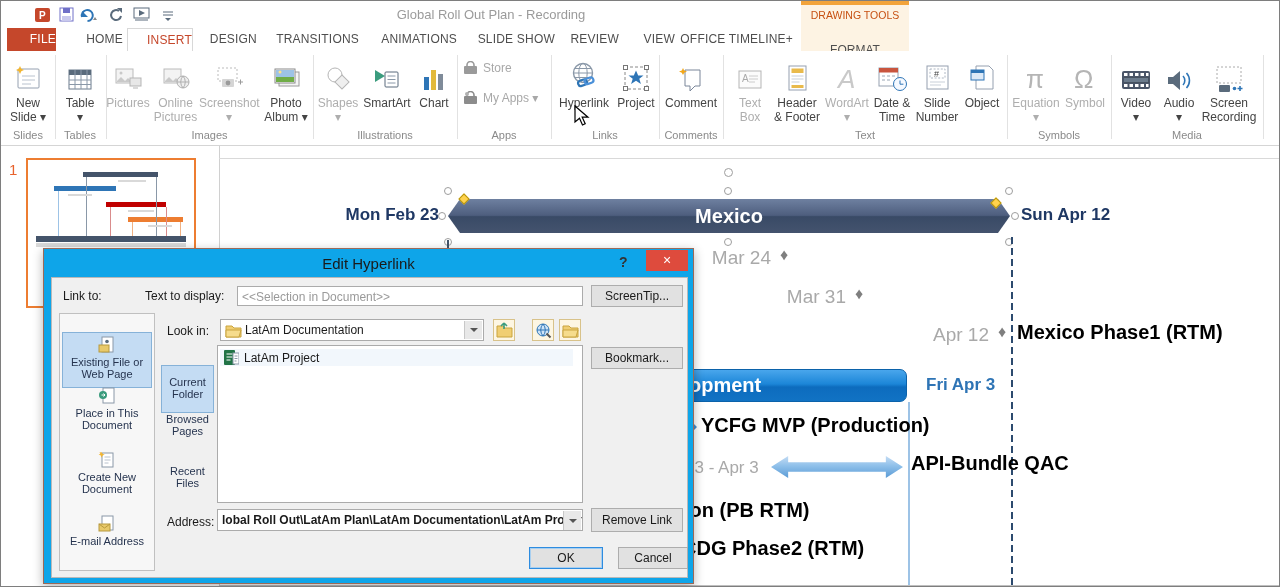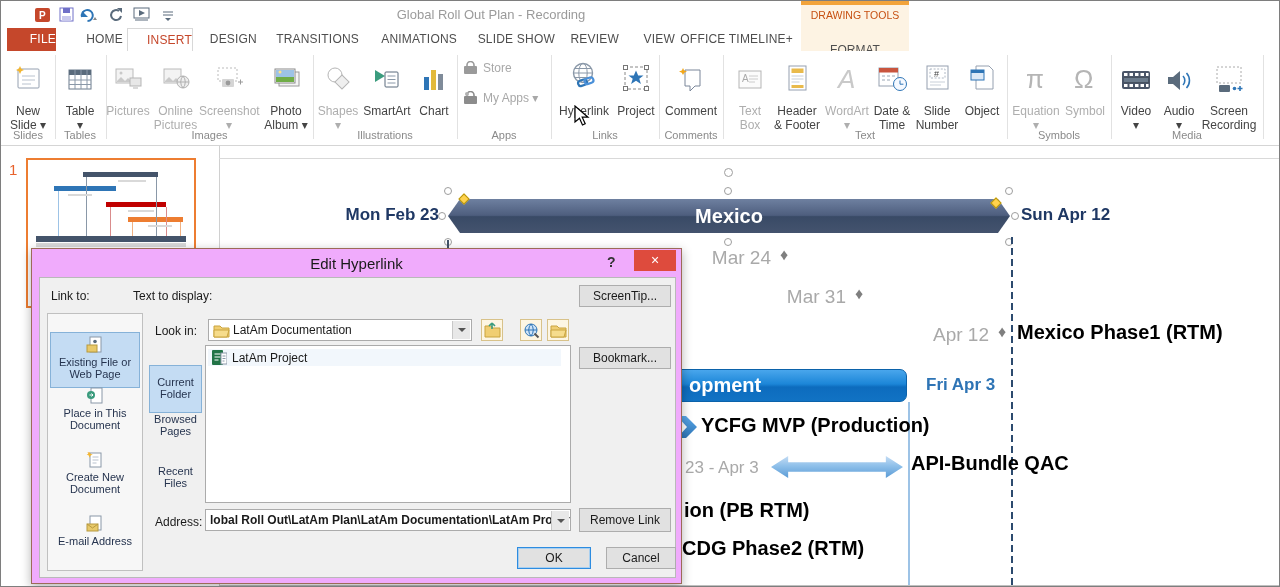--- a/index.html
+++ b/index.html
@@ -25,21 +25,21 @@
   #ctx-header { position:absolute; left:0; top:8px; width:108px; text-align:center;
                 font-size:10.5px; color:#c75113; }
   #ctx-tab { position:absolute; left:0; top:42px; width:108px; text-align:center;
              font-size:12px; color:#4e4e4e; }
 
   
   #ribbon { position:absolute; left:0; top:50px; width:1280px; height:95px; background:#fff;
             border-bottom:1px solid #d5d5d5; }
   .rbtn { position:absolute; top:5px; height:72px; text-align:center; font-size:12px; color:#444; cursor:default; }
   .rbtn .ic { height:38px; display:flex; align-items:flex-end; justify-content:center; }
-  .rbtn .lb { line-height:14px; margin-top:10px; }
+  .rbtn .lb { line-height:14px; margin-top:2px; }
   .dis { color:#aeaeae; }
   .gname { position:absolute; top:78px; font-size:11px; color:#8a8a8a; text-align:center; }
   .gdiv { position:absolute; top:4px; height:84px; width:1px; background:#e2e2e2; }
   .sbtn { position:absolute; left:462px; height:22px; display:flex; gap:5px;
           font-size:12px; color:#a8a8a8; }
 
   
   #content { position:absolute; left:0; top:145px; width:1280px; height:442px; background:#fff; }
   #panel-divider { position:absolute; left:218px; top:0; width:1px; height:442px; background:#d0d0d0; }
   #canvas-topline { position:absolute; left:218px; top:12px; width:1062px; height:1px; background:#d9d9d9; }
@@ -77,21 +77,21 @@
   .blue-date { color:#2e74b5; font-weight:bold; font-size:17px; white-space:nowrap;text-align:center; }
   #task-chevron { position:absolute; left:676px; top:270px; width:20px; height:22px;
       background:linear-gradient(#5aa7e8,#2e75b6);
       clip-path:polygon(0 0, 45% 0, 100% 50%, 45% 100%, 0 100%, 50% 50%); }
   #dbl-arrow { position:absolute; left:770px; top:310px; width:132px; height:22px;
       background:linear-gradient(#c4dcf4 0%, #8fc0ea 45%, #5b9bd5 100%);
       clip-path:polygon(0 50%, 13% 0, 13% 28%, 87% 28%, 87% 0, 100% 50%, 87% 100%, 87% 72%, 13% 72%, 13% 100%); }
   #bottom-line { position:absolute; left:218px; top:439px; width:1062px; height:1px; background:#bfbfbf; }
 
   
-  #dialog { position:absolute; left:30px; top:247px; width:651px; height:336px; background:#f0abfc;
+  #dialog { position:absolute; left:42px; top:247px; width:651px; height:336px; background:#0ea5e9;
             border:1px solid #9c6a58; box-shadow:0 3px 10px rgba(0,0,0,.3); z-index:50; }
   #dlg-title { position:absolute; left:0; top:6px; width:100%; text-align:center; font-size:15px; color:#1a1a1a; }
   #dlg-help { position:absolute; left:575px; top:5px; font-size:14px; font-weight:bold; color:#333; }
   #dlg-close { position:absolute; left:602px; top:1px; width:42px; height:21px; background:#de4b3d;
                color:#fff; font-size:14px; text-align:center; line-height:20px; }
   #dlg-body { position:absolute; left:7px; top:28px; width:637px; height:301px; background:#f0f0f0;
               border:1px solid #b9b9b9; font-size:12px; color:#1a1a1a; }
   .dlbl { position:absolute; white-space:nowrap; }
   .dinput { position:absolute; background:#fff; border:1px solid #ababab; font-size:12px;
             padding:2px 4px; line-height:16px; white-space:nowrap; overflow:hidden; }
@@ -565,20 +565,21 @@
   </div>
 
   <div id="dialog">
     <div id="dlg-title">Edit Hyperlink</div>
     <div id="dlg-help">?</div>
     <div id="dlg-close">×</div>
 
     <div id="dlg-body">
       <div class="dlbl" style="left:11px; top:11px">Link to:</div>
       <div class="dlbl" style="left:93px; top:11px">Text to display:</div>
+      <div class="dinput" style="left:185px; top:8px; width:346px; height:20px; color:#9a9a9a">&lt;&lt;Selection in Document&gt;&gt;</div>
       <div class="dbtn" style="left:539px; top:7px; width:92px; height:22px">ScreenTip...</div>
 
       <div id="dlg-sidebar">
         <div class="side-item sel-blue" style="top:2px; height:56px; padding-top:3px">
           <div class="sic">
             <svg width="18" height="18">
                 <rect x="4" y="1" width="11" height="15" fill="#fff" stroke="#8a98a8"></rect>
                 <rect x="1" y="9" width="10" height="7" fill="#e8c96a" stroke="#b89a3e"></rect>
                 <circle cx="9" cy="5.5" r="1.8" fill="#5a6b7c"></circle>
               </svg>

